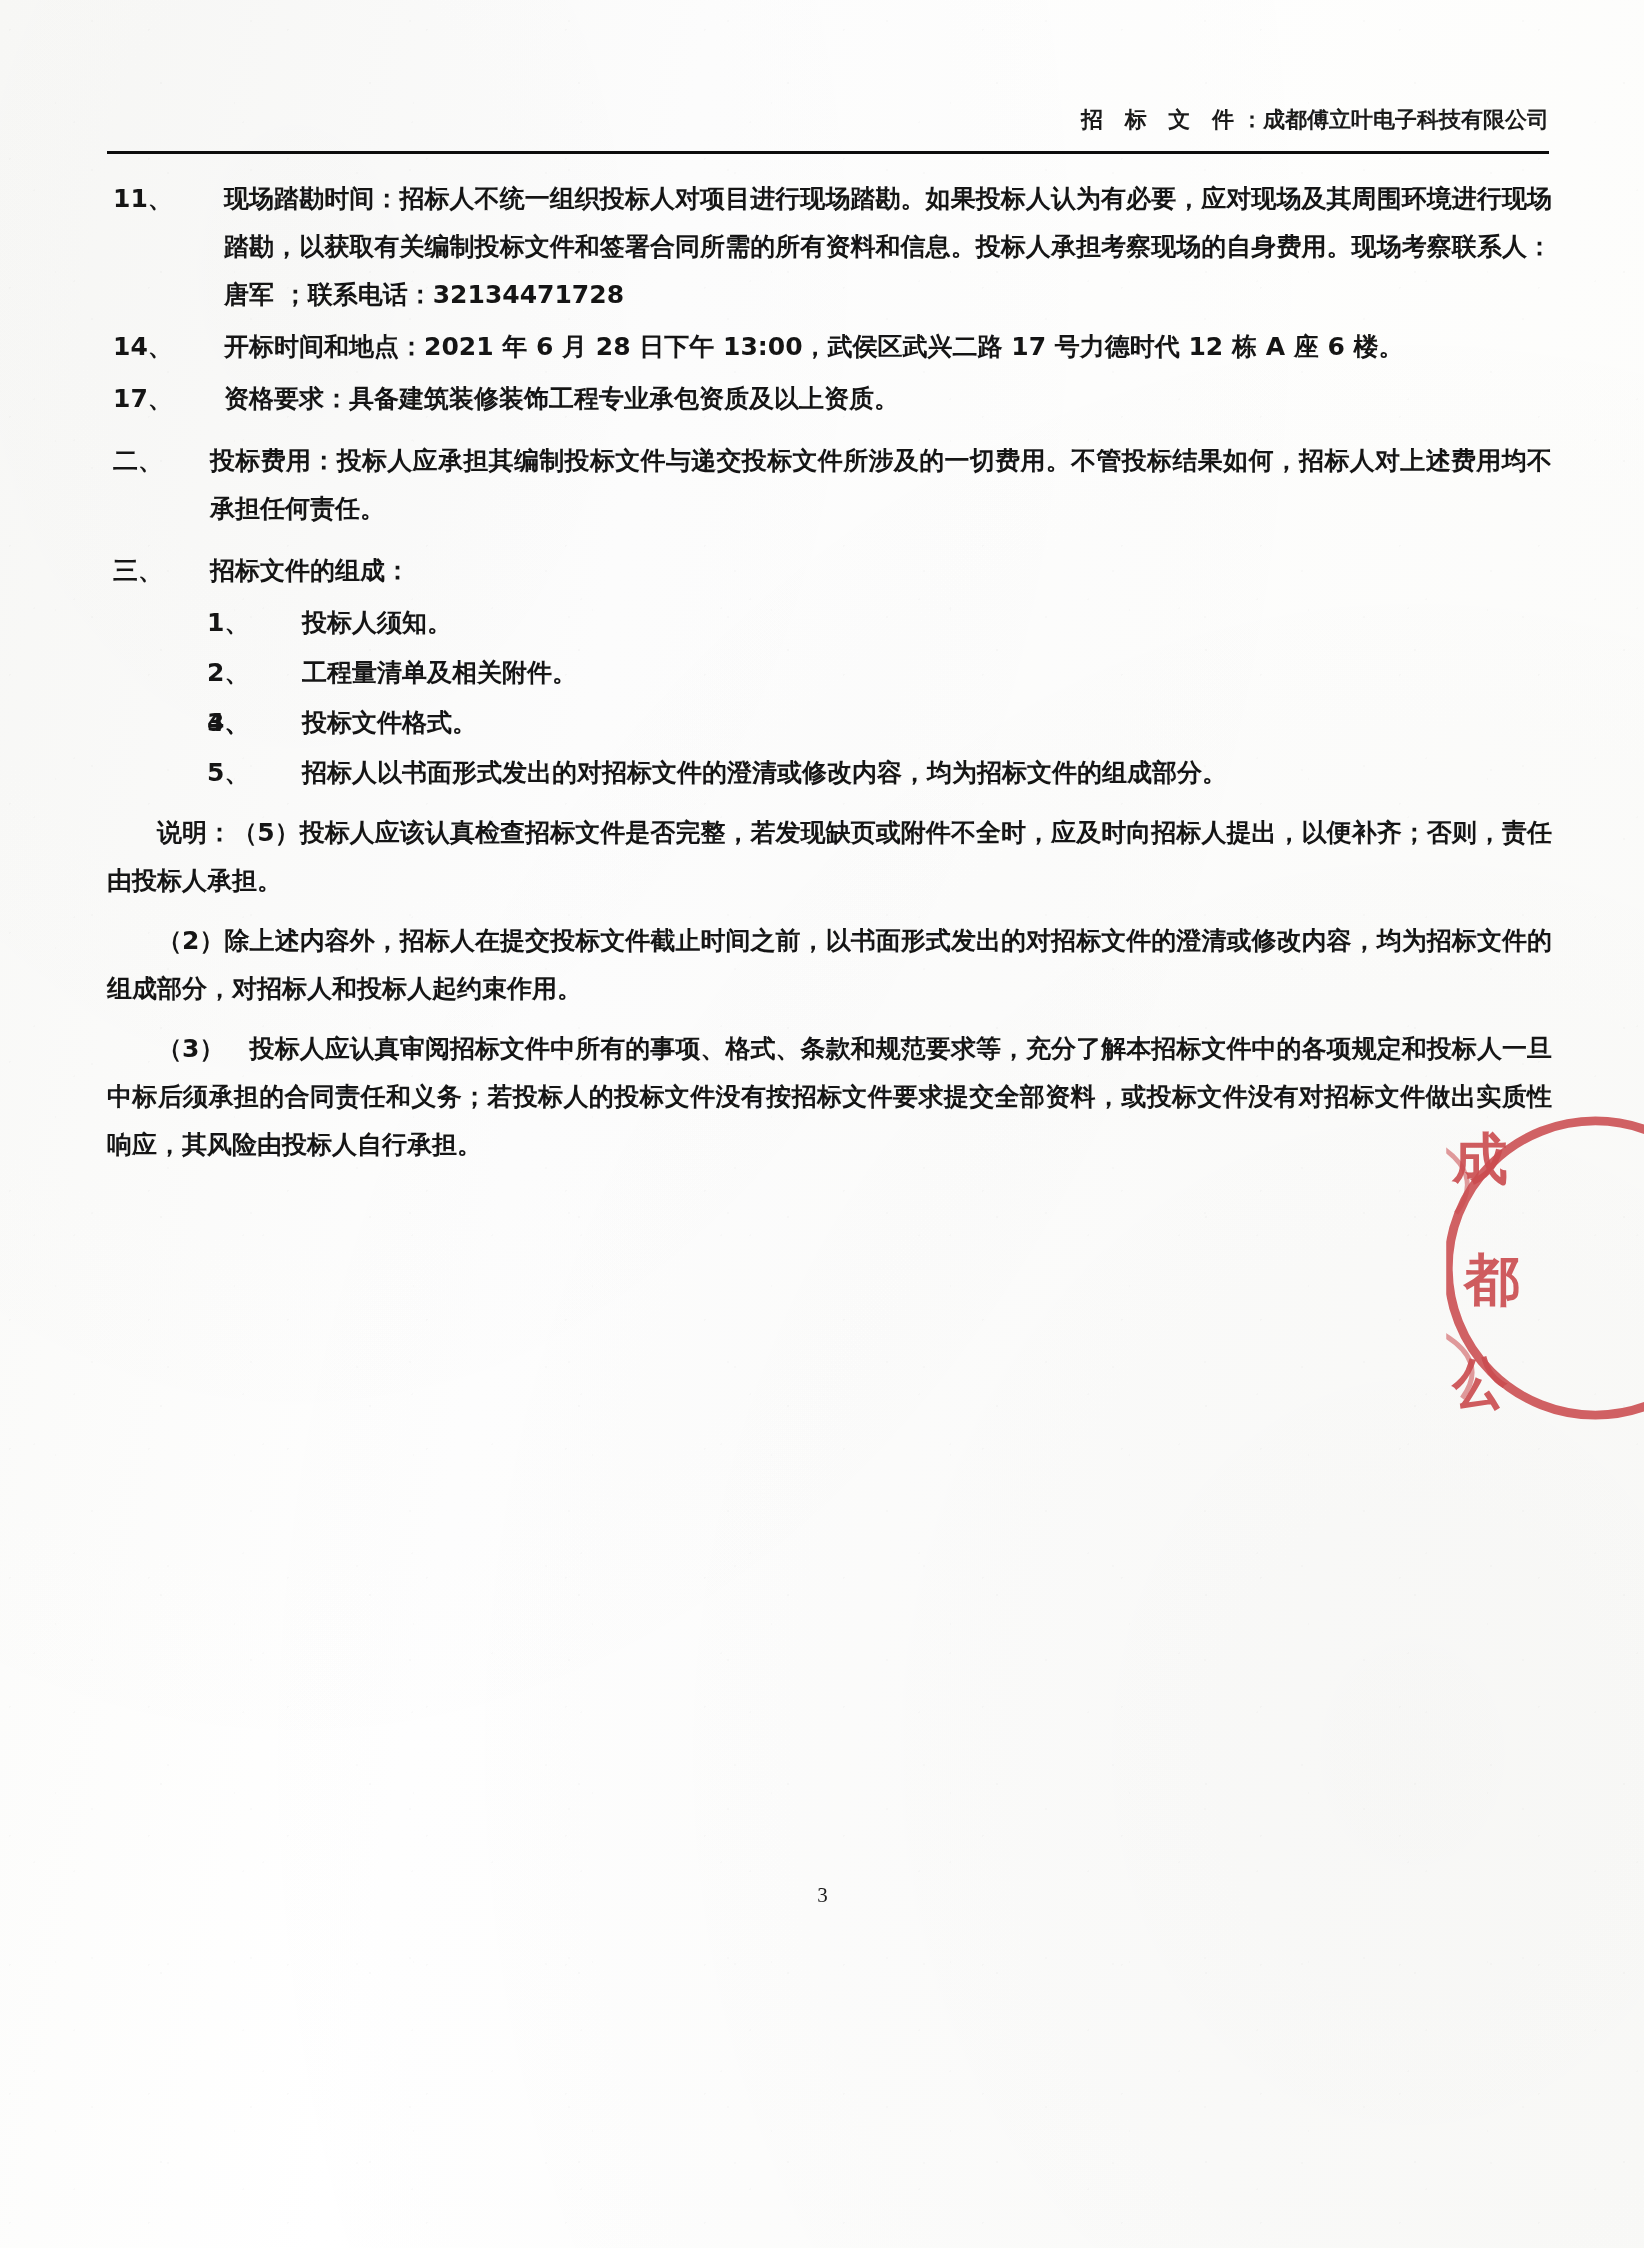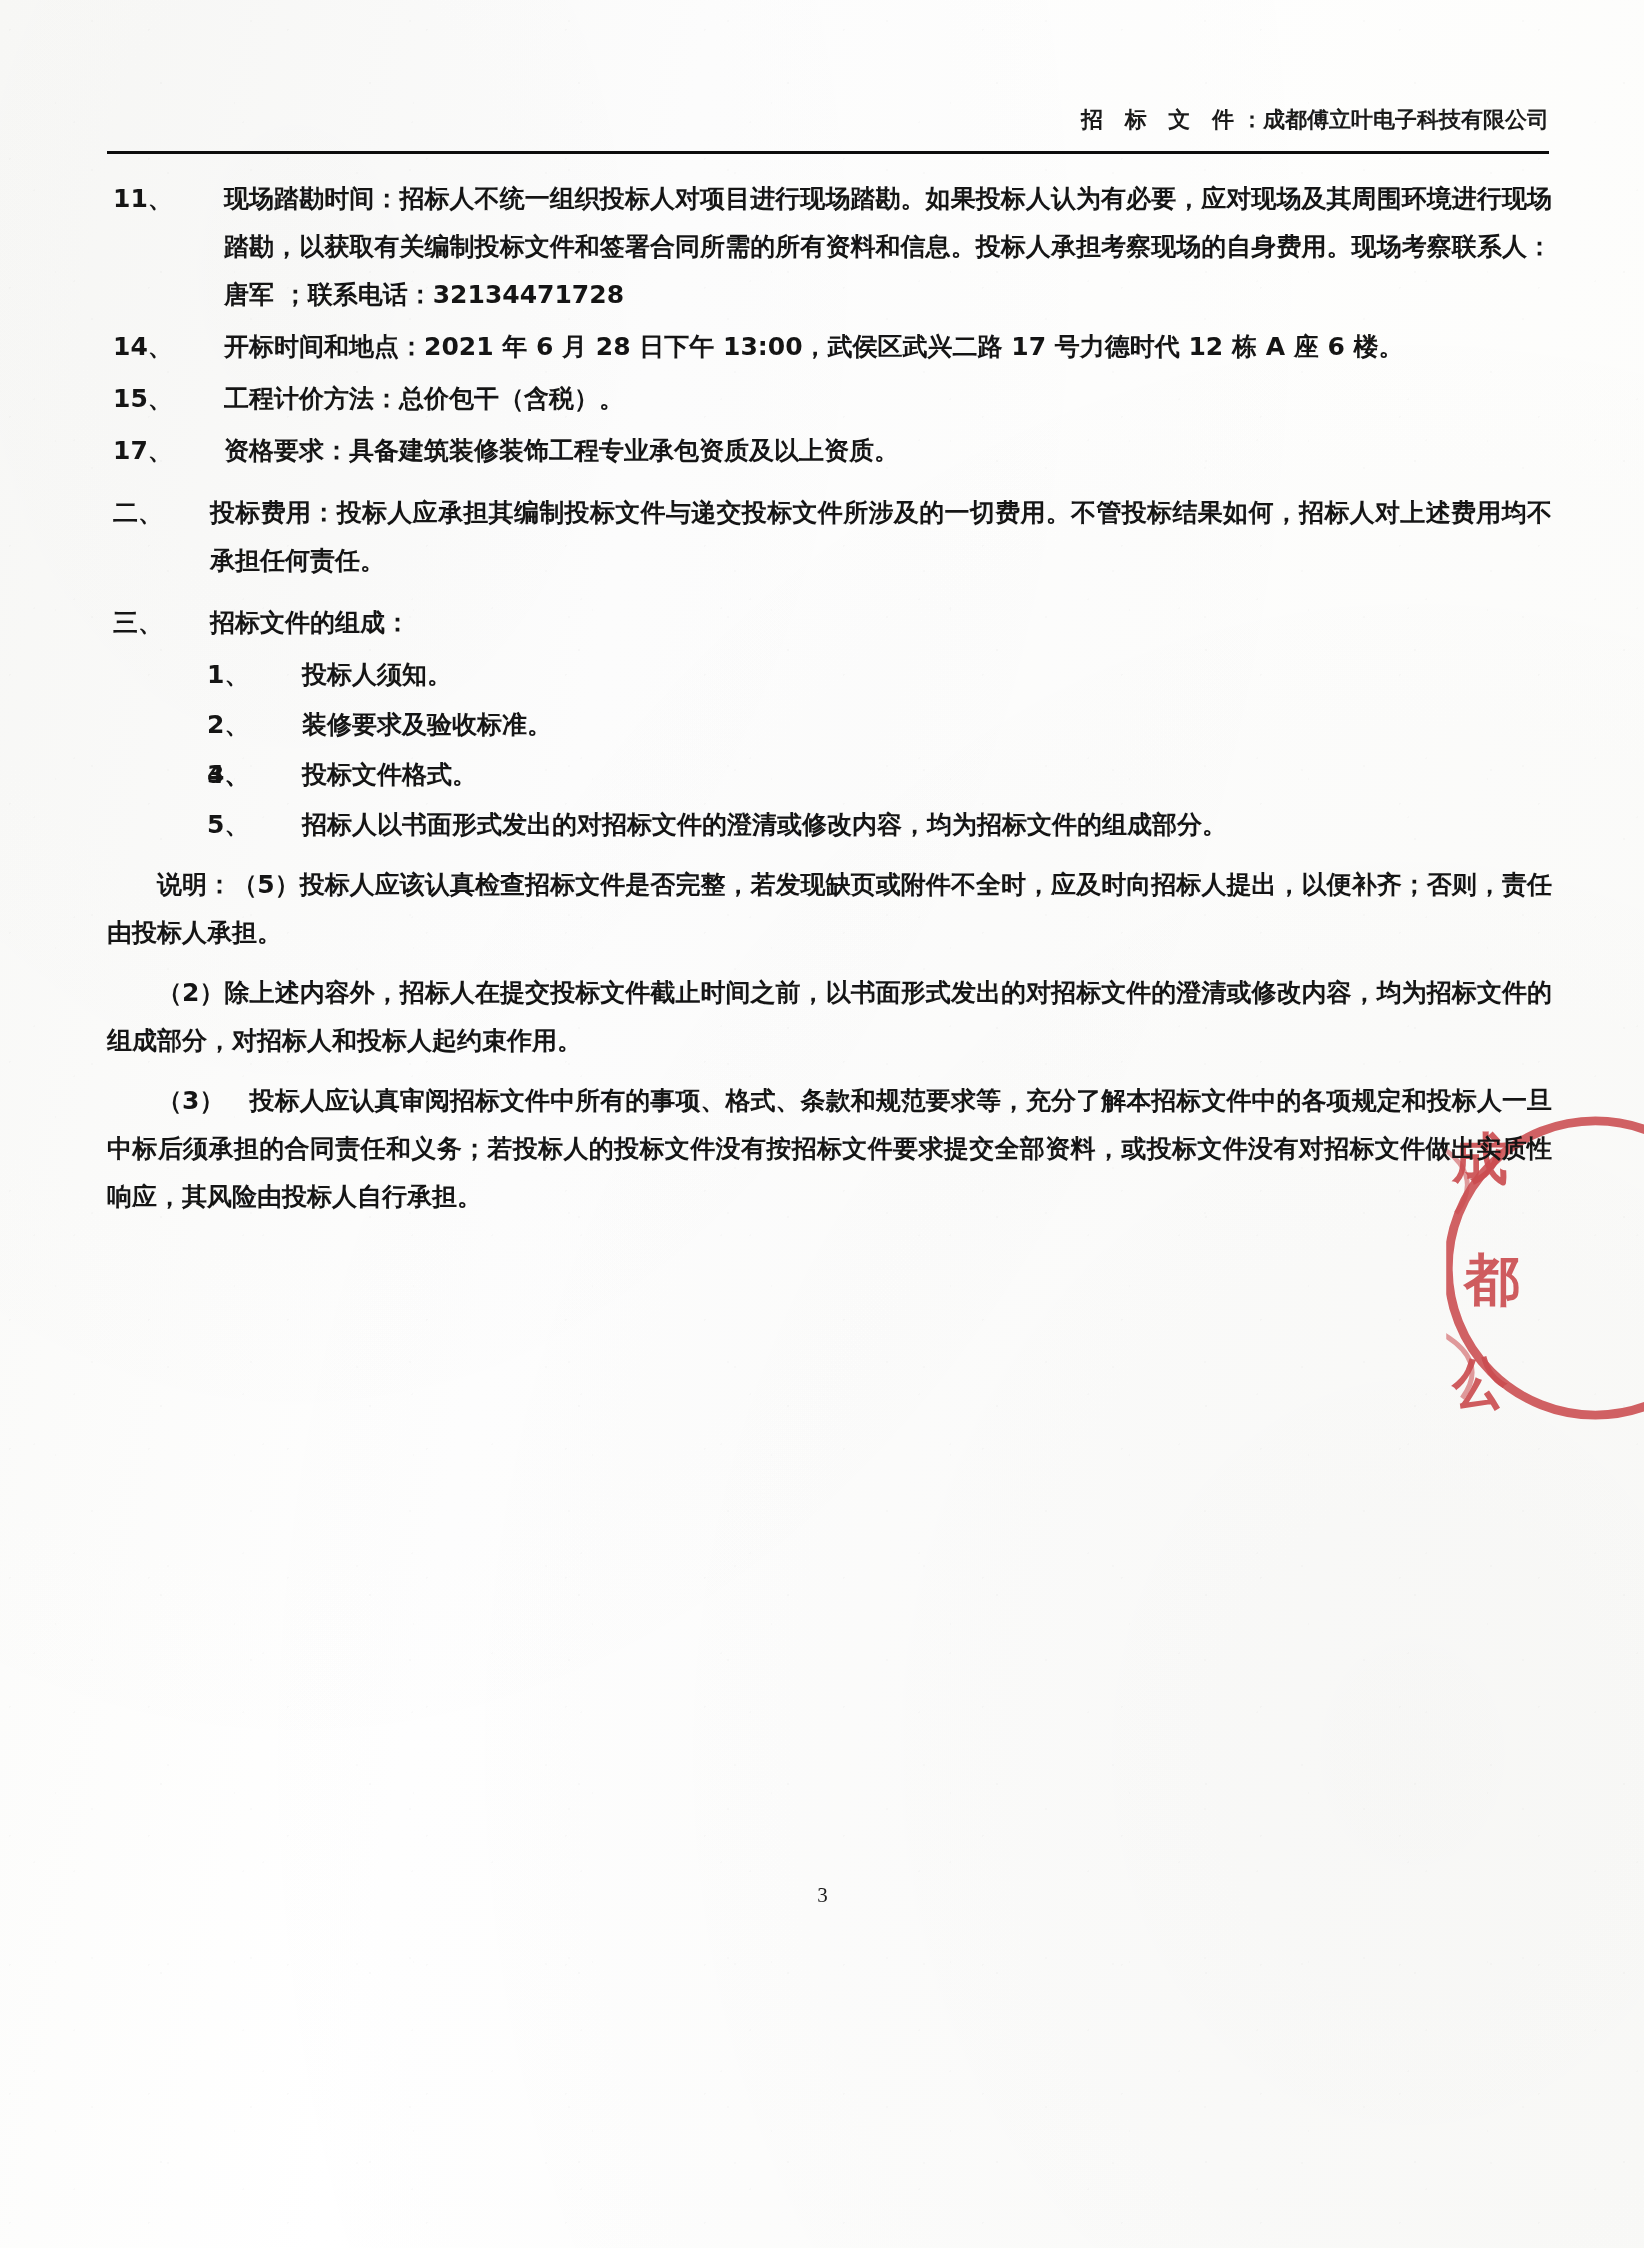--- a/index.html
+++ b/index.html
@@ -215,24 +215,20 @@
       <div class="num-item">
         <span class="num">11、</span>
         <span class="txt">现场踏勘时间：招标人不统一组织投标人对项目进行现场踏勘。如果投标人认为有必要，应对现场及其周围环境进行现场踏勘，以获取有关编制投标文件和签署合同所需的所有资料和信息。投标人承担考察现场的自身费用。现场考察联系人：唐军 ；联系电话：32134471728</span>
       </div>
 
       <div class="num-item">
         <span class="num">14、</span>
         <span class="txt">开标时间和地点：2021 年 6 月 28 日下午 13:00，武侯区武兴二路 17 号力德时代 12 栋 A 座 6 楼。</span>
       </div>
 
-      <div class="num-item">
-        <span class="num">15、</span>
-        <span class="txt">工程计价方法：总价包干（含税）。</span>
-      </div>
 
 
       <div class="num-item">
         <span class="num">17、</span>
         <span class="txt">资格要求：具备建筑装修装饰工程专业承包资质及以上资质。</span>
       </div>
 
       <div class="sec-item">
         <span class="num">二、</span>
         <span class="txt"><span>投标费用：</span><span>投标人应承担其编制投标文件与递交投标文件所涉及的一切费用。不管投标结果如何，招标人对上述费用均不承担任何责任。</span></span>
@@ -242,21 +238,21 @@
         <span class="num">三、</span>
         <span class="txt">招标文件的组成：</span>
       </div>
 
       <div class="sub-item">
         <span class="num">1、</span>
         <span class="txt">投标人须知。</span>
       </div>
       <div class="sub-item">
         <span class="num">2、</span>
-        <span class="txt">装修要求及验收标准。</span>
+        <span class="txt">工程量清单及相关附件。</span>
       </div>
       <div class="sub-item">
         <span class="num">3、</span>
       </div>
       <div class="sub-item">
         <span class="num">4、</span>
         <span class="txt">投标文件格式。</span>
       </div>
       <div class="sub-item">
         <span class="num">5、</span>

